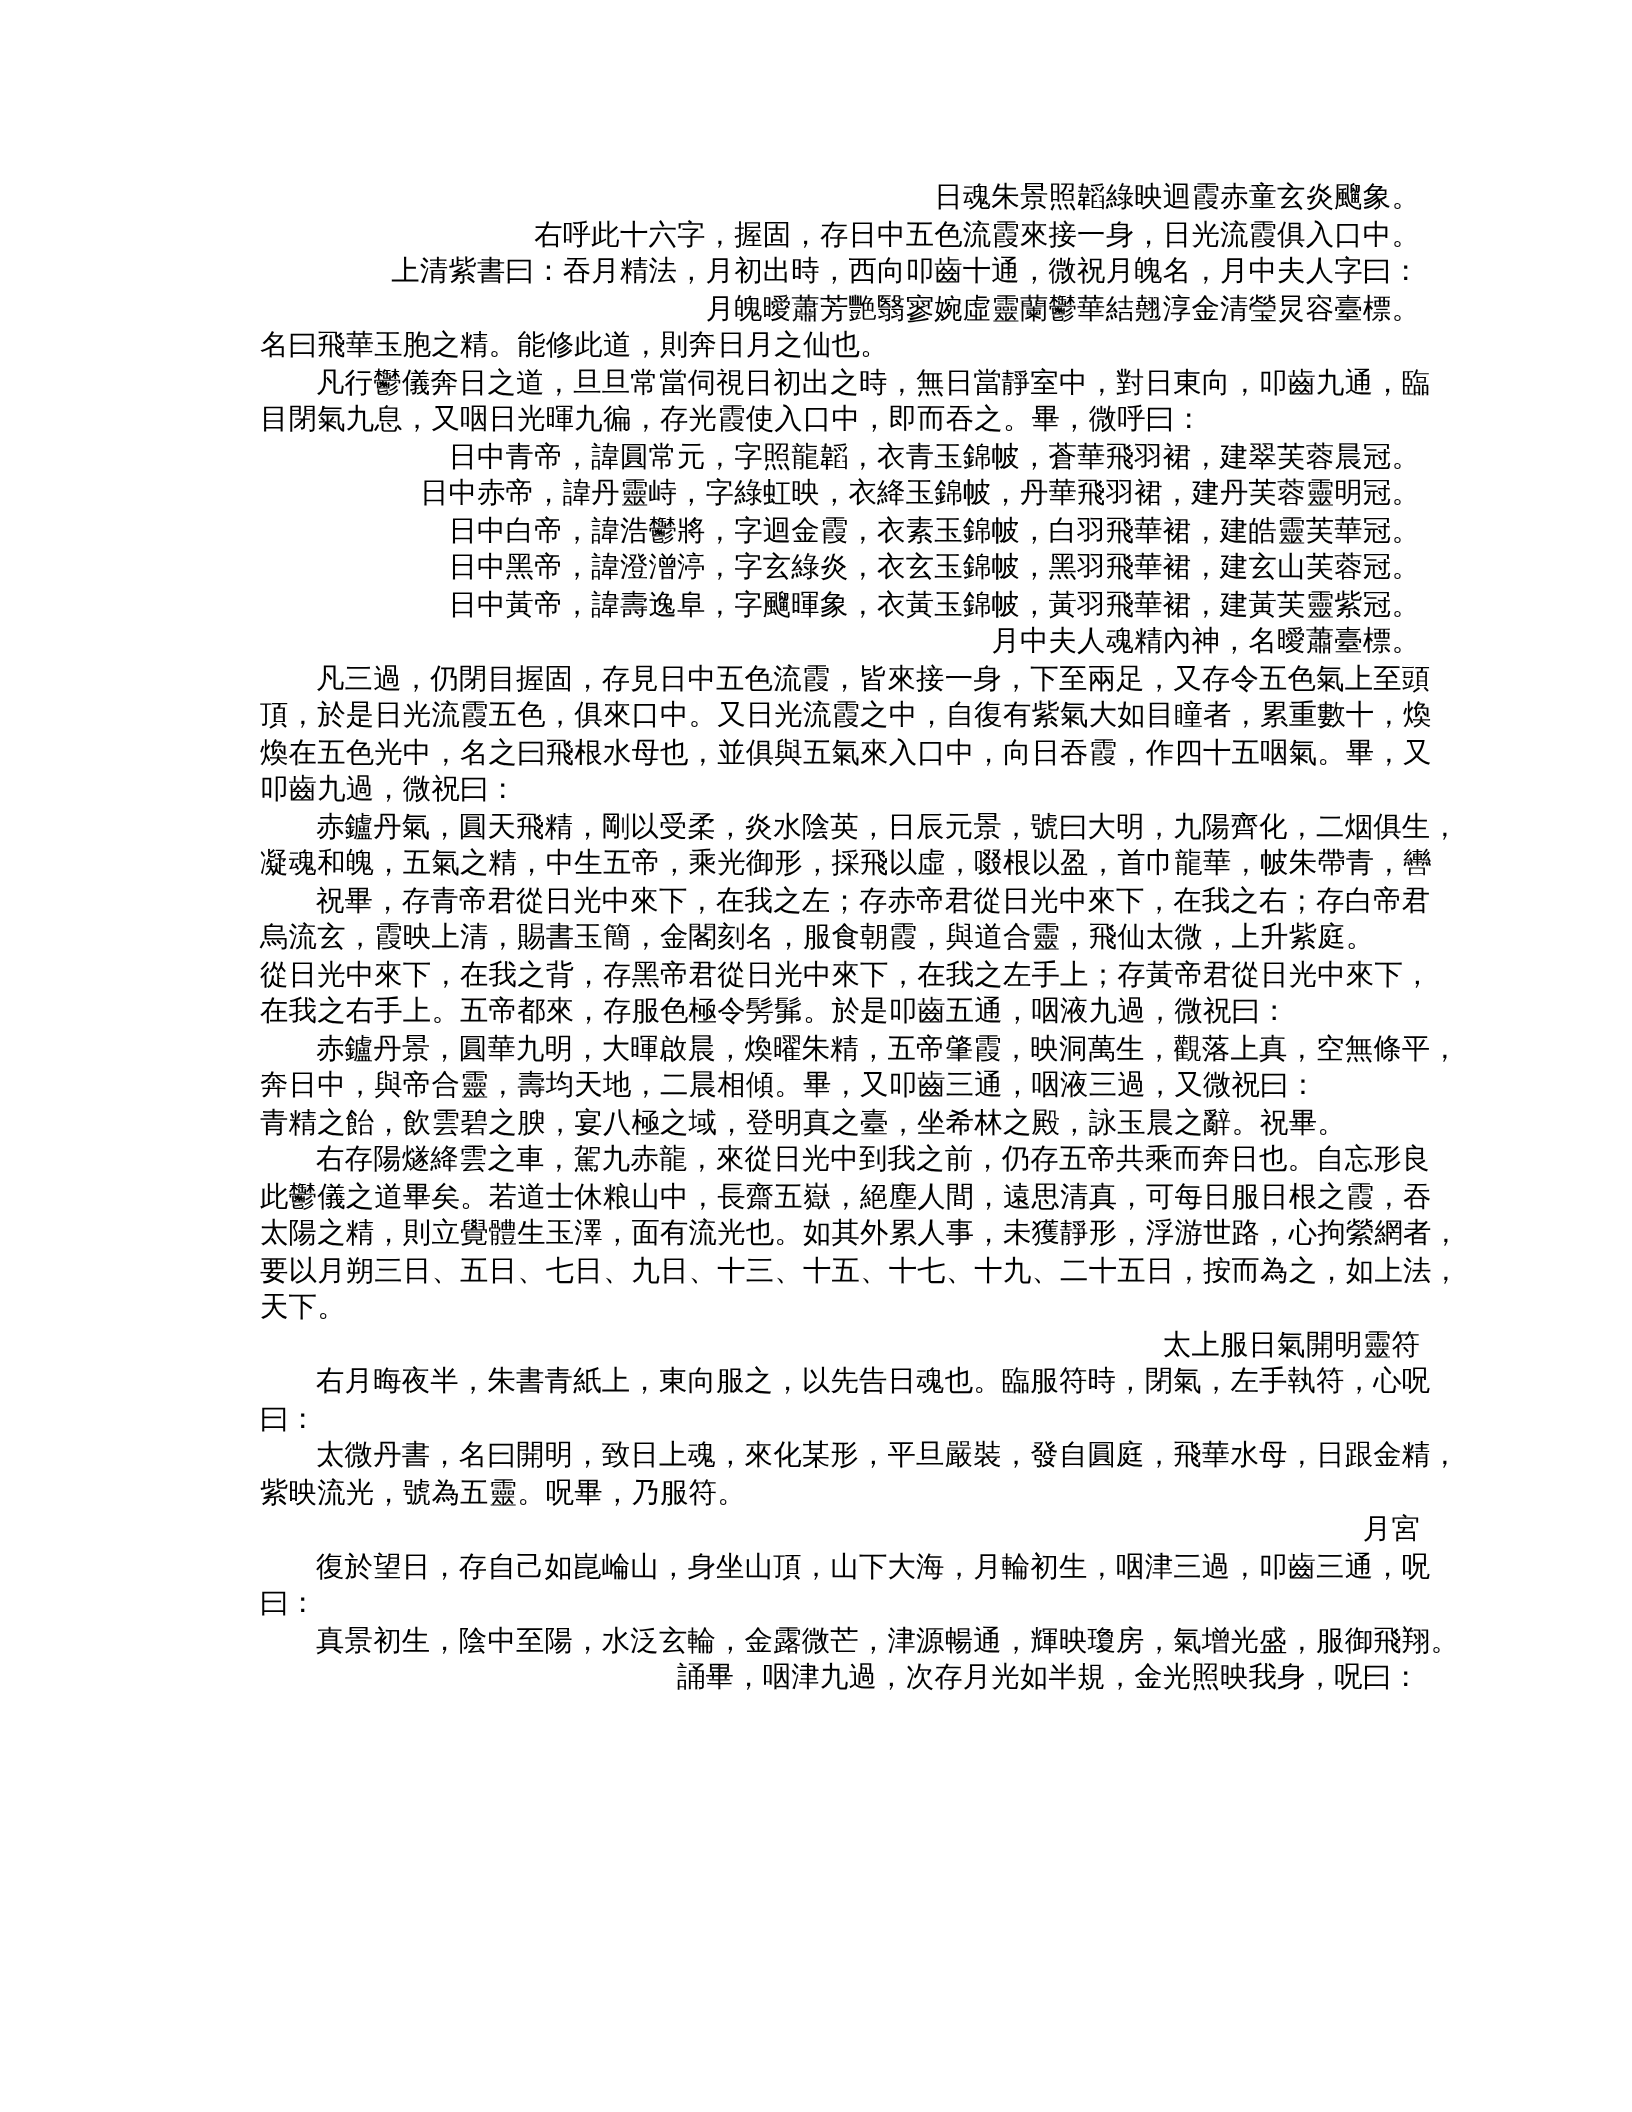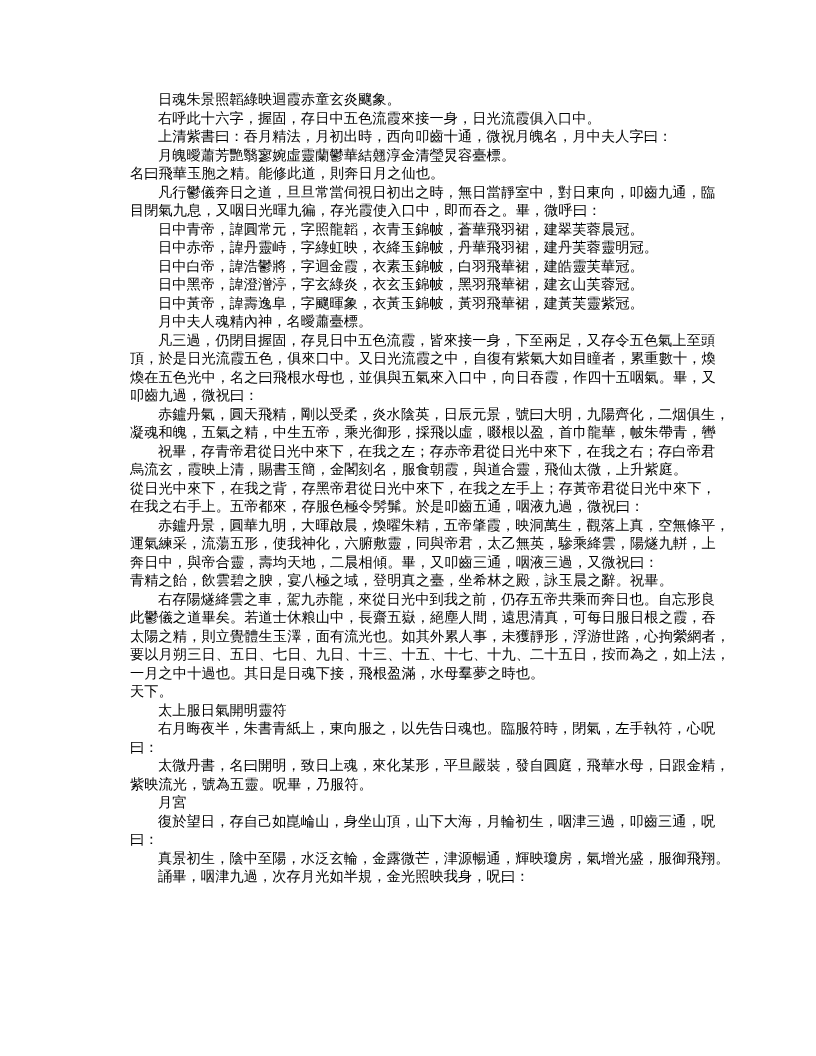--- a/index.html
+++ b/index.html
@@ -24,20 +24,21 @@
   }
   .line {
     font-size: 14.2px;
     line-height: 18.5px;
     height: 18.5px;
     white-space: nowrap;
     letter-spacing: 0.1px;
   }
   .line.indent {
     padding-left: 28px;
+    text-align: right;
   }
 </style>
 </head>
 <body>
 
 <div class="page">
   <div class="text-block" id="text-block">
       <div class="line indent">日魂朱景照韜綠映迴霞赤童玄炎飀象。</div>
       <div class="line indent">右呼此十六字，握固，存日中五色流霞來接一身，日光流霞俱入口中。</div>
       <div class="line indent">上清紫書曰：吞月精法，月初出時，西向叩齒十通，微祝月魄名，月中夫人字曰：</div>
@@ -55,28 +56,26 @@
       <div class="line">頂，於是日光流霞五色，俱來口中。又日光流霞之中，自復有紫氣大如目瞳者，累重數十，煥</div>
       <div class="line">煥在五色光中，名之曰飛根水母也，並俱與五氣來入口中，向日吞霞，作四十五咽氣。畢，又</div>
       <div class="line">叩齒九過，微祝曰：</div>
       <div class="line indent">赤鑪丹氣，圓天飛精，剛以受柔，炎水陰英，日辰元景，號曰大明，九陽齊化，二烟俱生，</div>
       <div class="line">凝魂和魄，五氣之精，中生五帝，乘光御形，採飛以虛，啜根以盈，首巾龍華，帔朱帶青，轡</div>
       <div class="line indent">祝畢，存青帝君從日光中來下，在我之左；存赤帝君從日光中來下，在我之右；存白帝君</div>
       <div class="line">烏流玄，霞映上清，賜書玉簡，金閣刻名，服食朝霞，與道合靈，飛仙太微，上升紫庭。</div>
       <div class="line">從日光中來下，在我之背，存黑帝君從日光中來下，在我之左手上；存黃帝君從日光中來下，</div>
       <div class="line">在我之右手上。五帝都來，存服色極令髣髴。於是叩齒五通，咽液九過，微祝曰：</div>
       <div class="line indent">赤鑪丹景，圓華九明，大暉啟晨，煥曜朱精，五帝肇霞，映洞萬生，觀落上真，空無條平，</div>
-      <div class="line">運氣練采，流蕩五形，使我神化，六腑敷靈，同與帝君，太乙無英，驂乘絳雲，陽燧九軿，上</div>
       <div class="line">奔日中，與帝合靈，壽均天地，二晨相傾。畢，又叩齒三通，咽液三過，又微祝曰：</div>
       <div class="line">青精之飴，飲雲碧之腴，宴八極之域，登明真之臺，坐希林之殿，詠玉晨之辭。祝畢。</div>
       <div class="line indent">右存陽燧絳雲之車，駕九赤龍，來從日光中到我之前，仍存五帝共乘而奔日也。自忘形良</div>
       <div class="line">此鬱儀之道畢矣。若道士休粮山中，長齋五嶽，絕塵人間，遠思清真，可每日服日根之霞，吞</div>
       <div class="line">太陽之精，則立覺體生玉澤，面有流光也。如其外累人事，未獲靜形，浮游世路，心拘縈網者，</div>
       <div class="line">要以月朔三日、五日、七日、九日、十三、十五、十七、十九、二十五日，按而為之，如上法，</div>
-      <div class="line">一月之中十過也。其日是日魂下接，飛根盈滿，水母羣夢之時也。</div>
       <div class="line">天下。</div>
       <div class="line indent">太上服日氣開明靈符</div>
       <div class="line indent">右月晦夜半，朱書青紙上，東向服之，以先告日魂也。臨服符時，閉氣，左手執符，心呪</div>
       <div class="line">曰：</div>
       <div class="line indent">太微丹書，名曰開明，致日上魂，來化某形，平旦嚴裝，發自圓庭，飛華水母，日跟金精，</div>
       <div class="line">紫映流光，號為五靈。呪畢，乃服符。</div>
       <div class="line indent">月宮</div>
       <div class="line indent">復於望日，存自己如崑崘山，身坐山頂，山下大海，月輪初生，咽津三過，叩齒三通，呪</div>
       <div class="line">曰：</div>
       <div class="line indent">真景初生，陰中至陽，水泛玄輪，金露微芒，津源暢通，輝映瓊房，氣增光盛，服御飛翔。</div>

